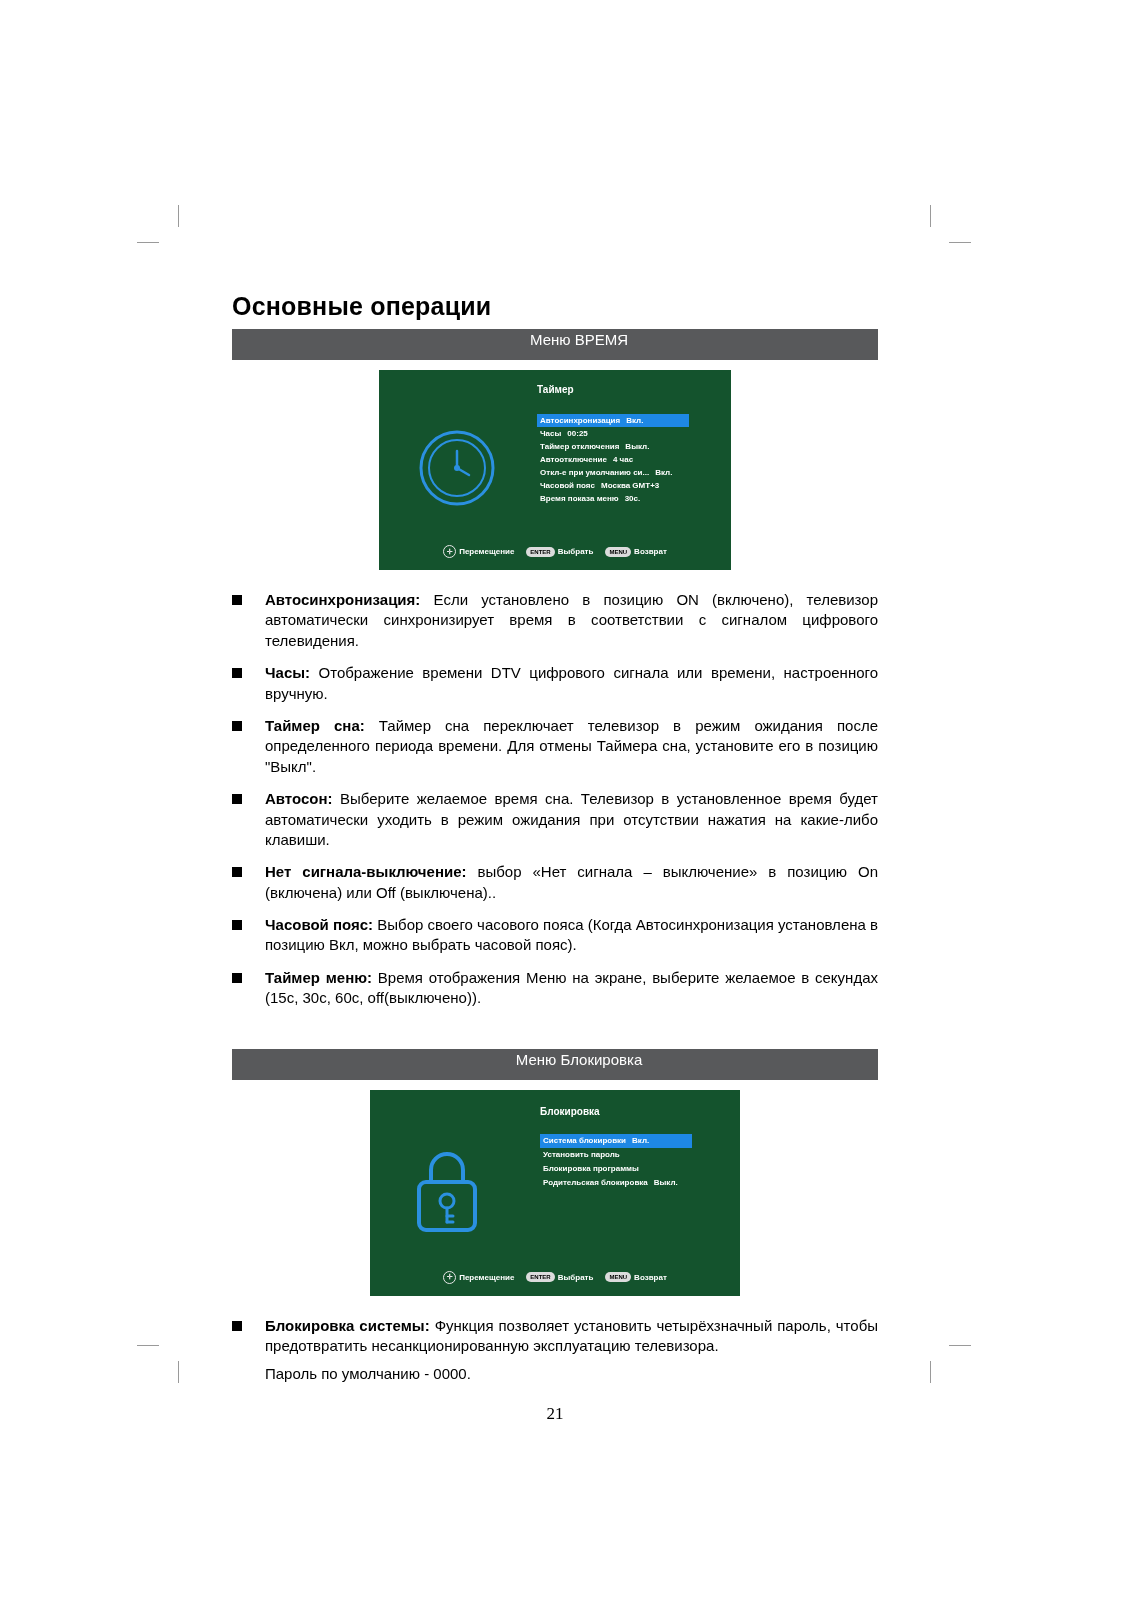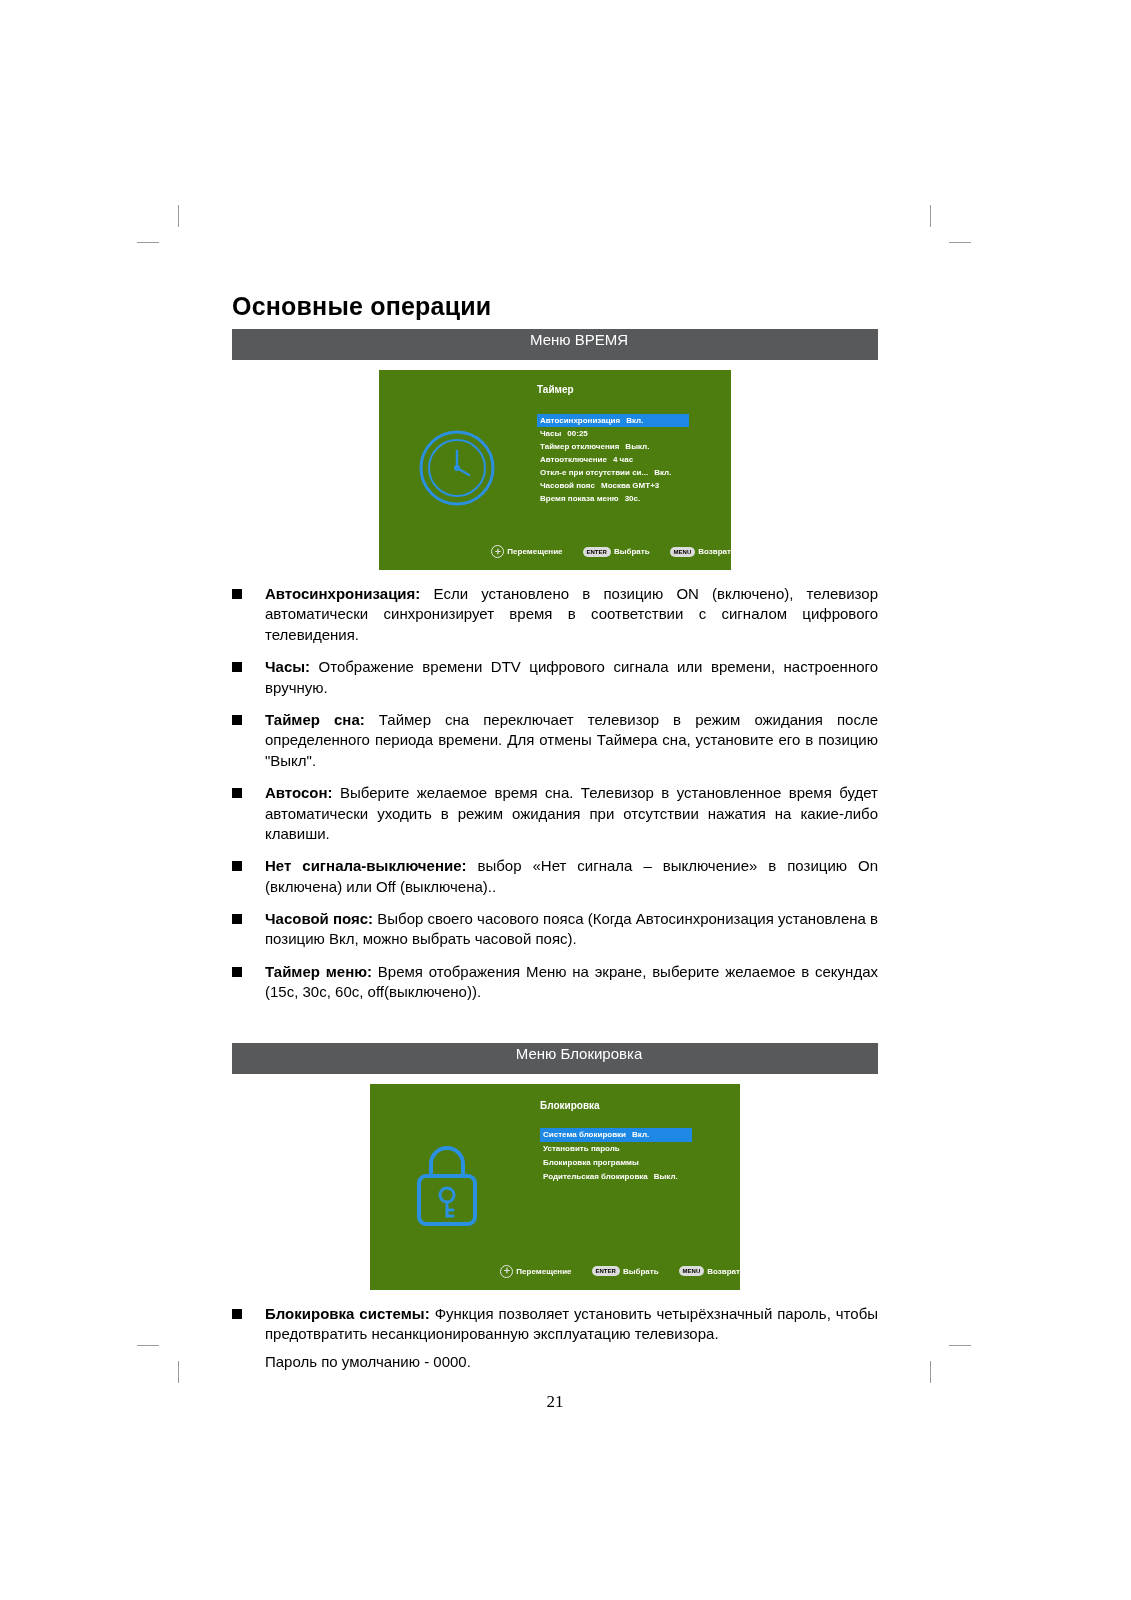--- a/index.html
+++ b/index.html
@@ -8,34 +8,34 @@
     font-family:"Liberation Sans", sans-serif;color:#000;
   }
   .crop{position:absolute;background:#9a9a9a;}
   .content{position:absolute;left:232px;top:292px;width:646px;}
   .page-title{font-size:25px;font-weight:bold;margin:0 0 8px 0;letter-spacing:.2px;}
   .section-bar{
     background:#58595b;color:#fff;text-align:center;font-size:15px;
     height:31px;line-height:21px;margin:0;padding-left:48px;
   }
   
-  .osd{position:relative;background:#4d7c0f;margin:10px auto 14px auto;overflow:hidden;}
+  .osd{position:relative;background:#14532d;margin:10px auto 20px auto;overflow:hidden;}
   .osd-time{width:352px;height:200px;}
   .osd-lock{width:370px;height:206px;}
   .osd-title{position:absolute;color:#fff;font-size:10px;font-weight:bold;}
   .osd-menu{position:absolute;}
   .osd-row{display:flex;justify-content:flex-start;align-items:center;
     height:13px;padding:0 3px;color:#fff;font-size:8px;font-weight:bold;}
   .osd-lock .osd-row{height:14px;}
   .osd-row.selected{background:#1e88e5;}
   .osd-label{white-space:nowrap;}
   .osd-value{white-space:nowrap;margin-left:6px;}
   .osd-footer{
-    position:absolute;left:0;right:0;bottom:12px;display:flex;justify-content:flex-end;
-    align-items:center;gap:20px;color:#fff;font-size:8px;font-weight:bold;
+    position:absolute;left:0;right:0;bottom:12px;display:flex;justify-content:center;
+    align-items:center;gap:12px;color:#fff;font-size:8px;font-weight:bold;
   }
   .footer-group{display:flex;align-items:center;gap:3px;}
   .dpad{width:11px;height:11px;border:1px solid #e8e8e8;border-radius:50%;
     display:inline-flex;align-items:center;justify-content:center;font-size:7px;color:#e8e8e8;}
   .keycap{background:#dcdcdc;color:#000;border-radius:7px;font-size:6px;font-weight:bold;
     padding:1px 4px;line-height:8px;}
   .osd-icon{position:absolute;}
   .icon-clock{left:38px;top:56px;}
   .icon-lock{left:44px;top:52px;}
   
@@ -88,21 +88,21 @@
       </div>
       <div class="osd-row">
         <span class="osd-label">Таймер отключения</span>
         <span class="osd-value">Выкл.</span>
       </div>
       <div class="osd-row">
         <span class="osd-label">Автоотключение</span>
         <span class="osd-value">4 час</span>
       </div>
       <div class="osd-row">
-        <span class="osd-label">Откл-е при отсутствии си...</span>
+        <span class="osd-label">Откл-е при умолчанию си...</span>
         <span class="osd-value">Вкл.</span>
       </div>
       <div class="osd-row">
         <span class="osd-label">Часовой пояс</span>
         <span class="osd-value">Москва GMT+3</span>
       </div>
       <div class="osd-row">
         <span class="osd-label">Время показа меню</span>
         <span class="osd-value">30с.</span>
       </div>

